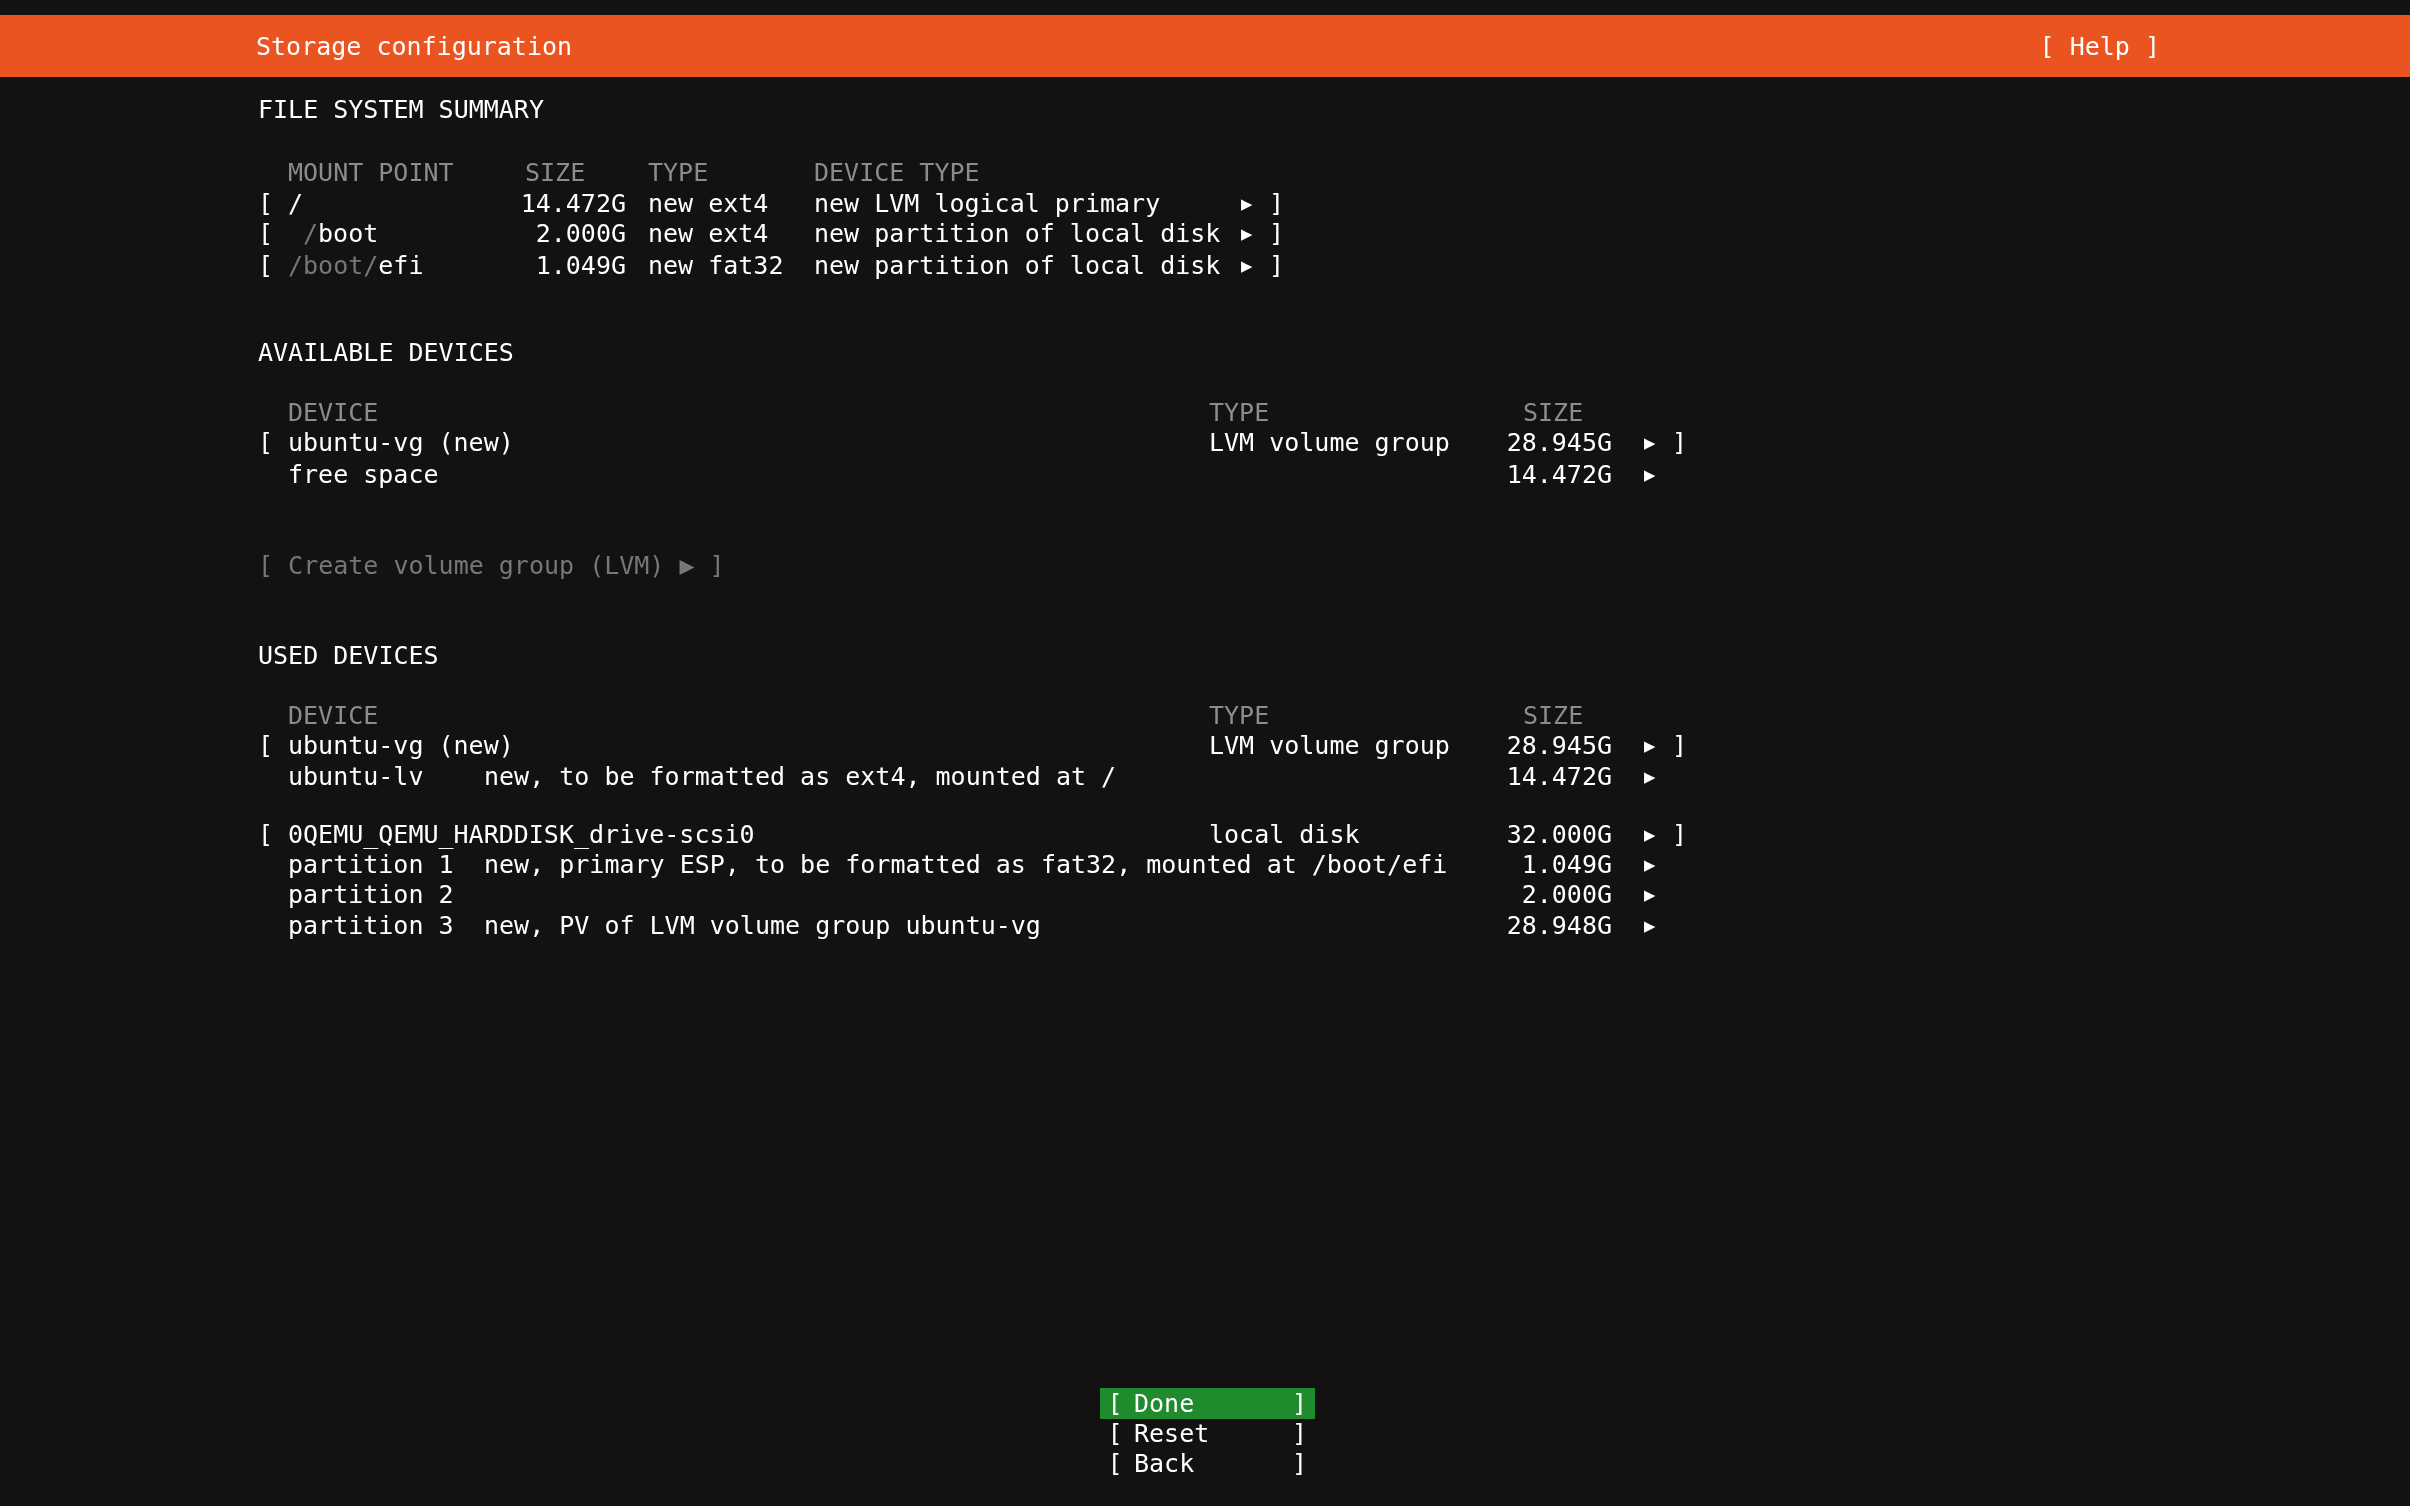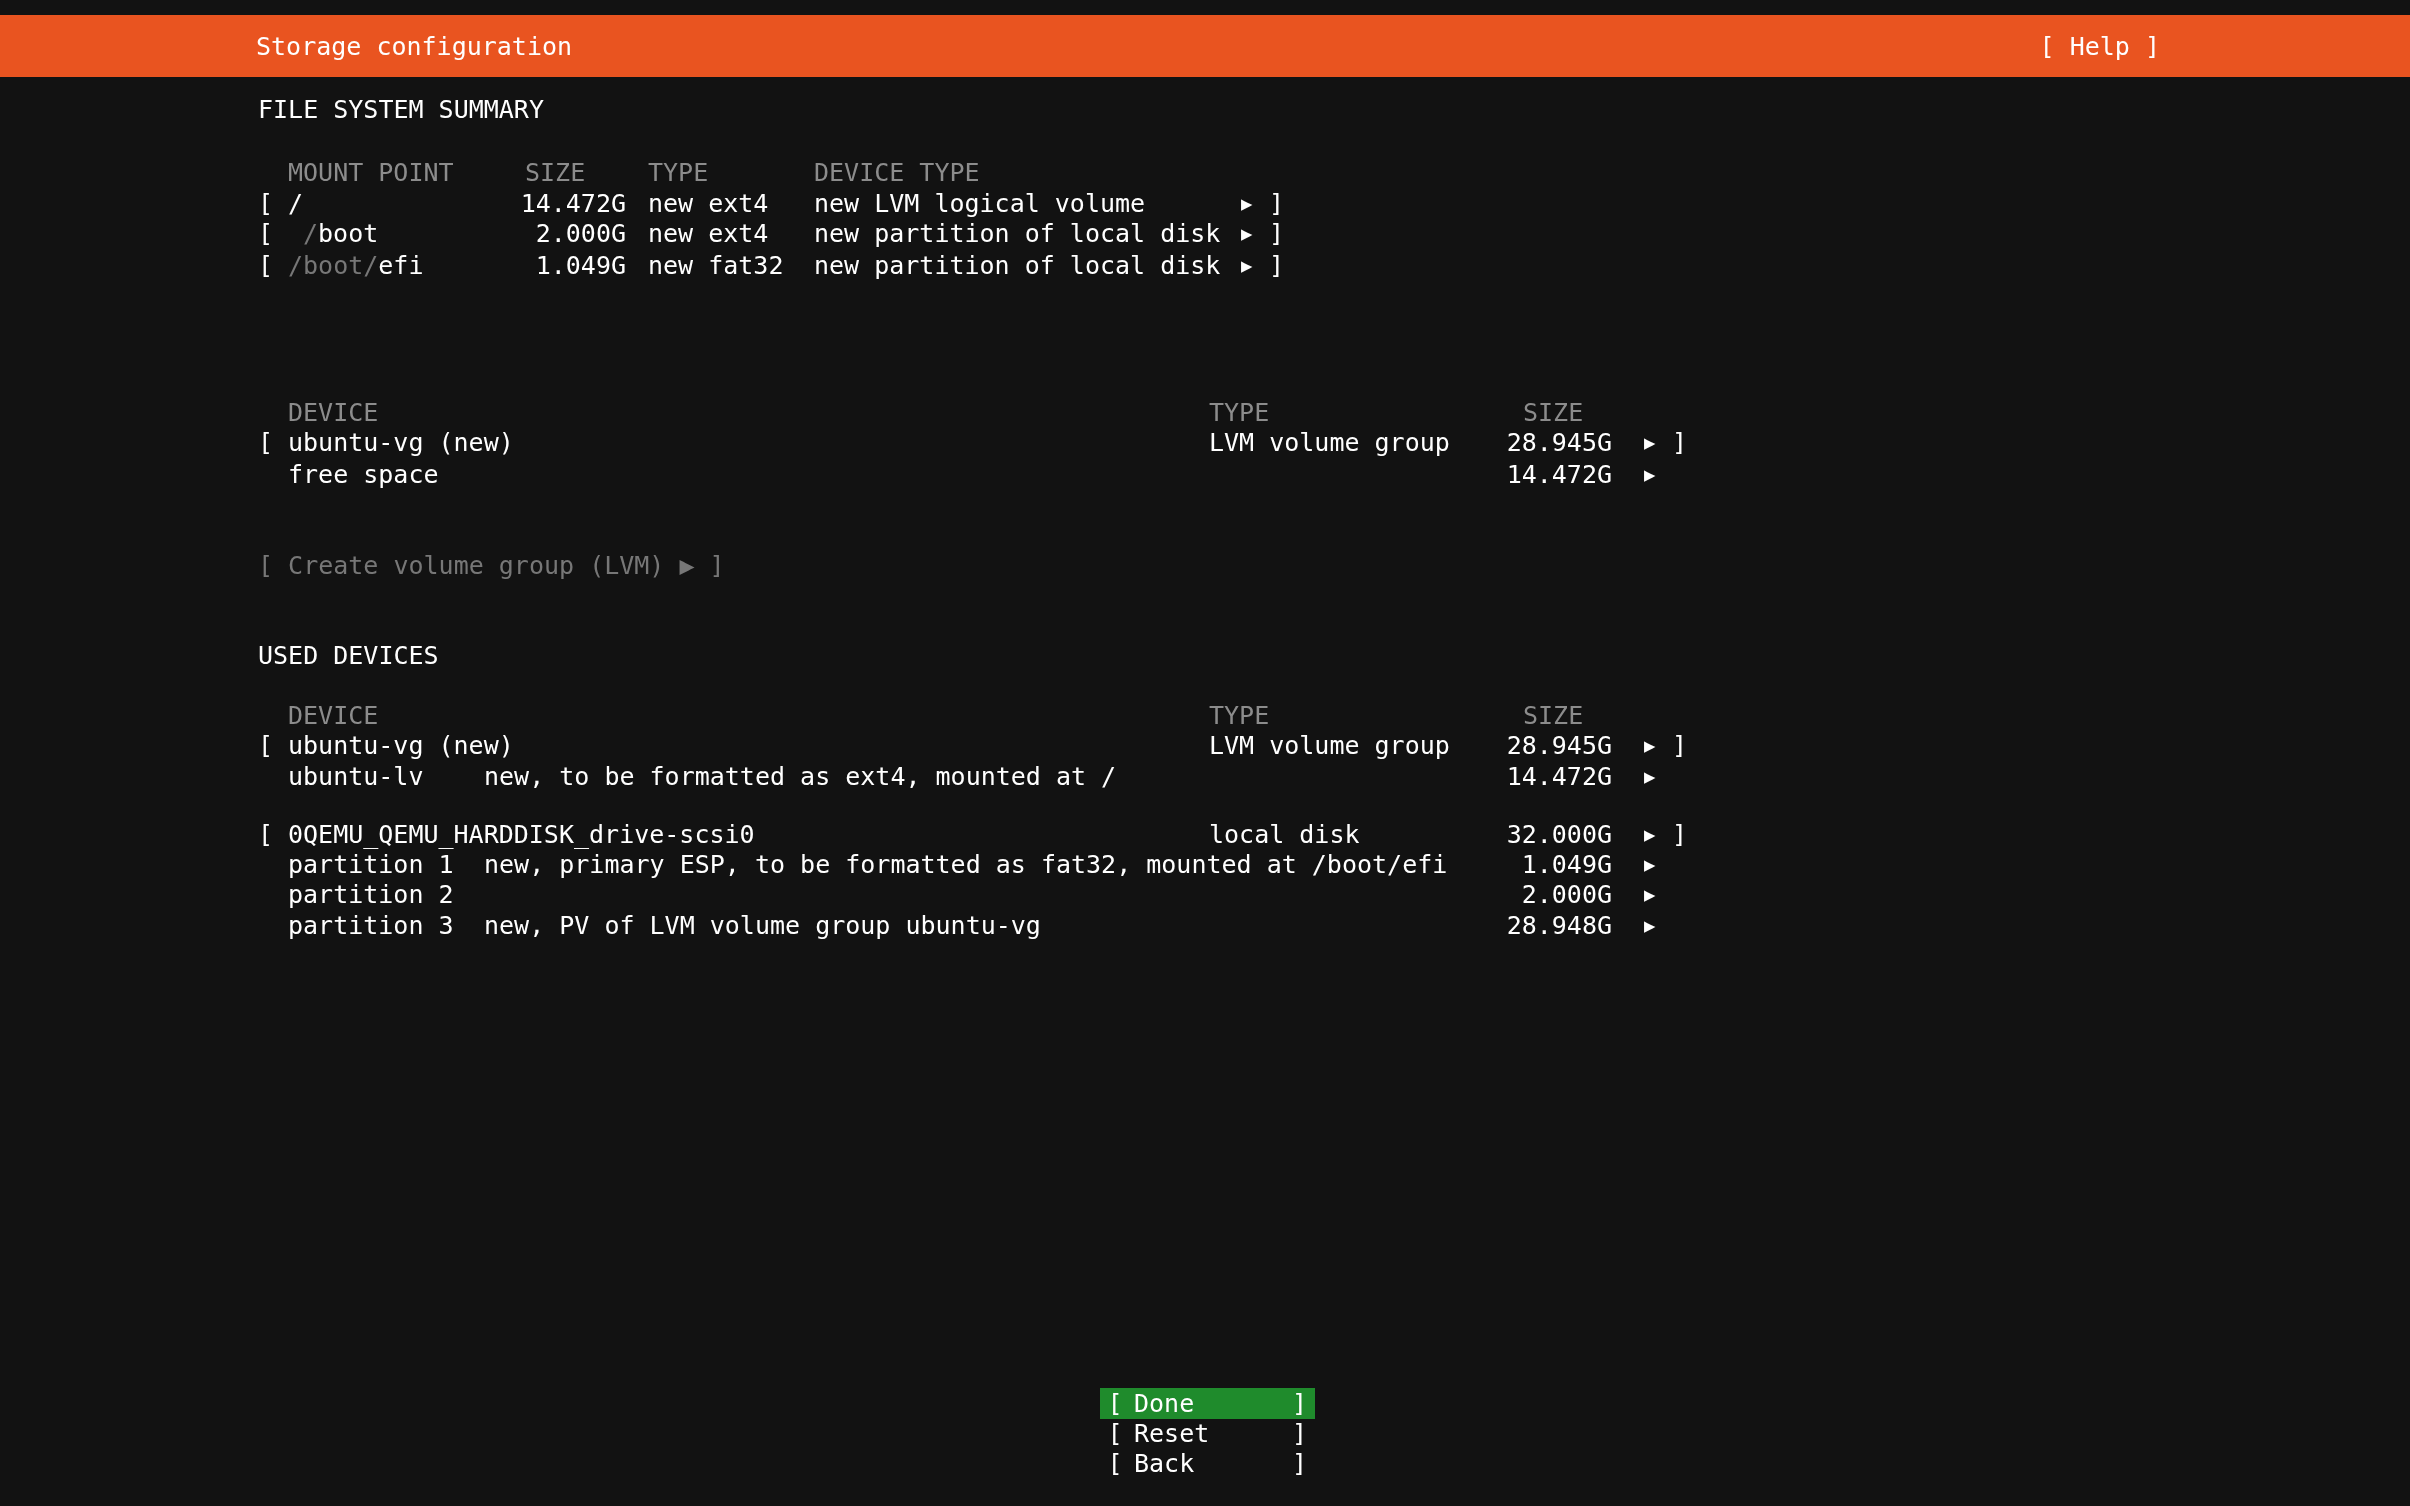--- a/index.html
+++ b/index.html
@@ -36,21 +36,21 @@
     <span class="t" style="left:525px">SIZE</span>
     <span class="t" style="left:648px">TYPE</span>
     <span class="t" style="left:814px">DEVICE TYPE</span>
   </div>
 
   <div class="line" style="top:188px">
     <span class="t" style="left:258px">[</span>
     <span class="t" style="left:288px"><span class="dim"></span><span>/</span></span>
     <span class="t ra" style="left:405px;width:221px">14.472G</span>
     <span class="t" style="left:648px">new ext4</span>
-    <span class="t" style="left:814px">new LVM logical volume</span>
+    <span class="t" style="left:814px">new LVM logical primary</span>
     <span class="t arrow" style="left:1241px">▶</span>
     <span class="t" style="left:1269px">]</span>
   </div>
 
   <div class="line" style="top:218px">
     <span class="t" style="left:258px">[</span>
     <span class="t" style="left:303px"><span class="dim">/</span><span>boot</span></span>
     <span class="t ra" style="left:405px;width:221px">2.000G</span>
     <span class="t" style="left:648px">new ext4</span>
     <span class="t" style="left:814px">new partition of local disk</span>
@@ -61,20 +61,23 @@
   <div class="line" style="top:250px">
     <span class="t" style="left:258px">[</span>
     <span class="t" style="left:288px"><span class="dim">/boot/</span><span>efi</span></span>
     <span class="t ra" style="left:405px;width:221px">1.049G</span>
     <span class="t" style="left:648px">new fat32</span>
     <span class="t" style="left:814px">new partition of local disk</span>
     <span class="t arrow" style="left:1241px">▶</span>
     <span class="t" style="left:1269px">]</span>
   </div>
 
+  <div class="line" style="top:337px">
+    <span class="t" style="left:258px">AVAILABLE DEVICES</span>
+  </div>
   <div class="line muted" style="top:397px">
     <span class="t" style="left:288px">DEVICE</span>
     <span class="t" style="left:1209px">TYPE</span>
     <span class="t" style="left:1523px">SIZE</span>
   </div>
 
   <div class="line" style="top:427px">
     <span class="t" style="left:258px">[</span>
     <span class="t" style="left:288px">ubuntu-vg (new)</span>
     <span class="t" style="left:1209px">LVM volume group</span>

